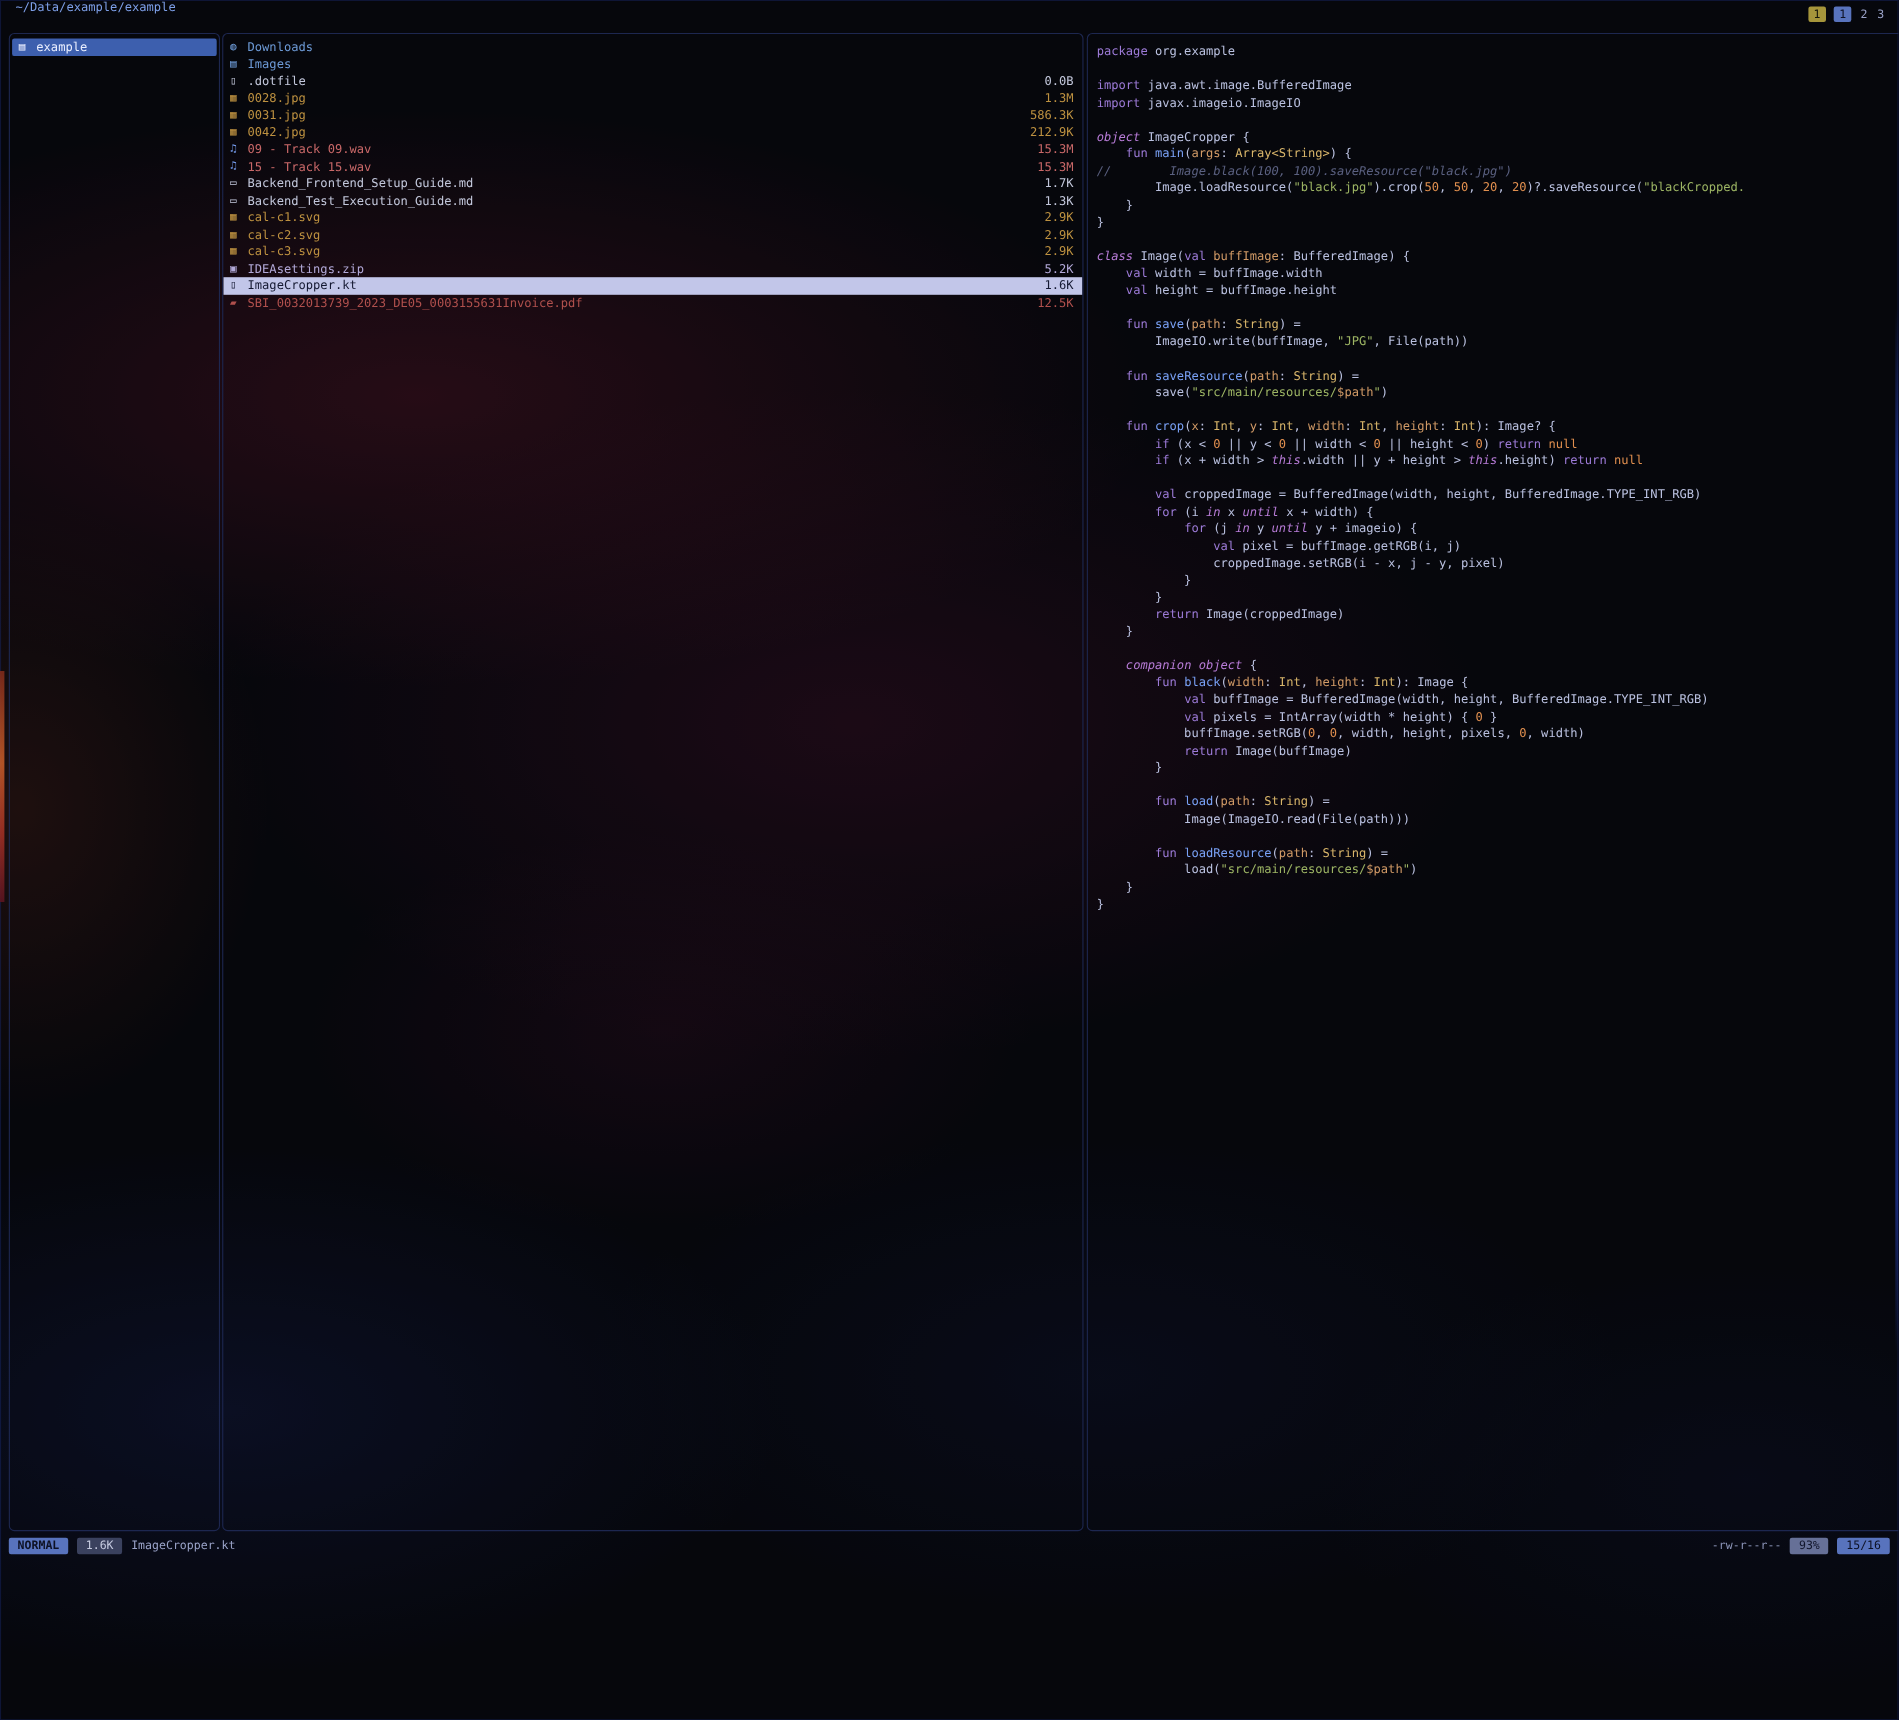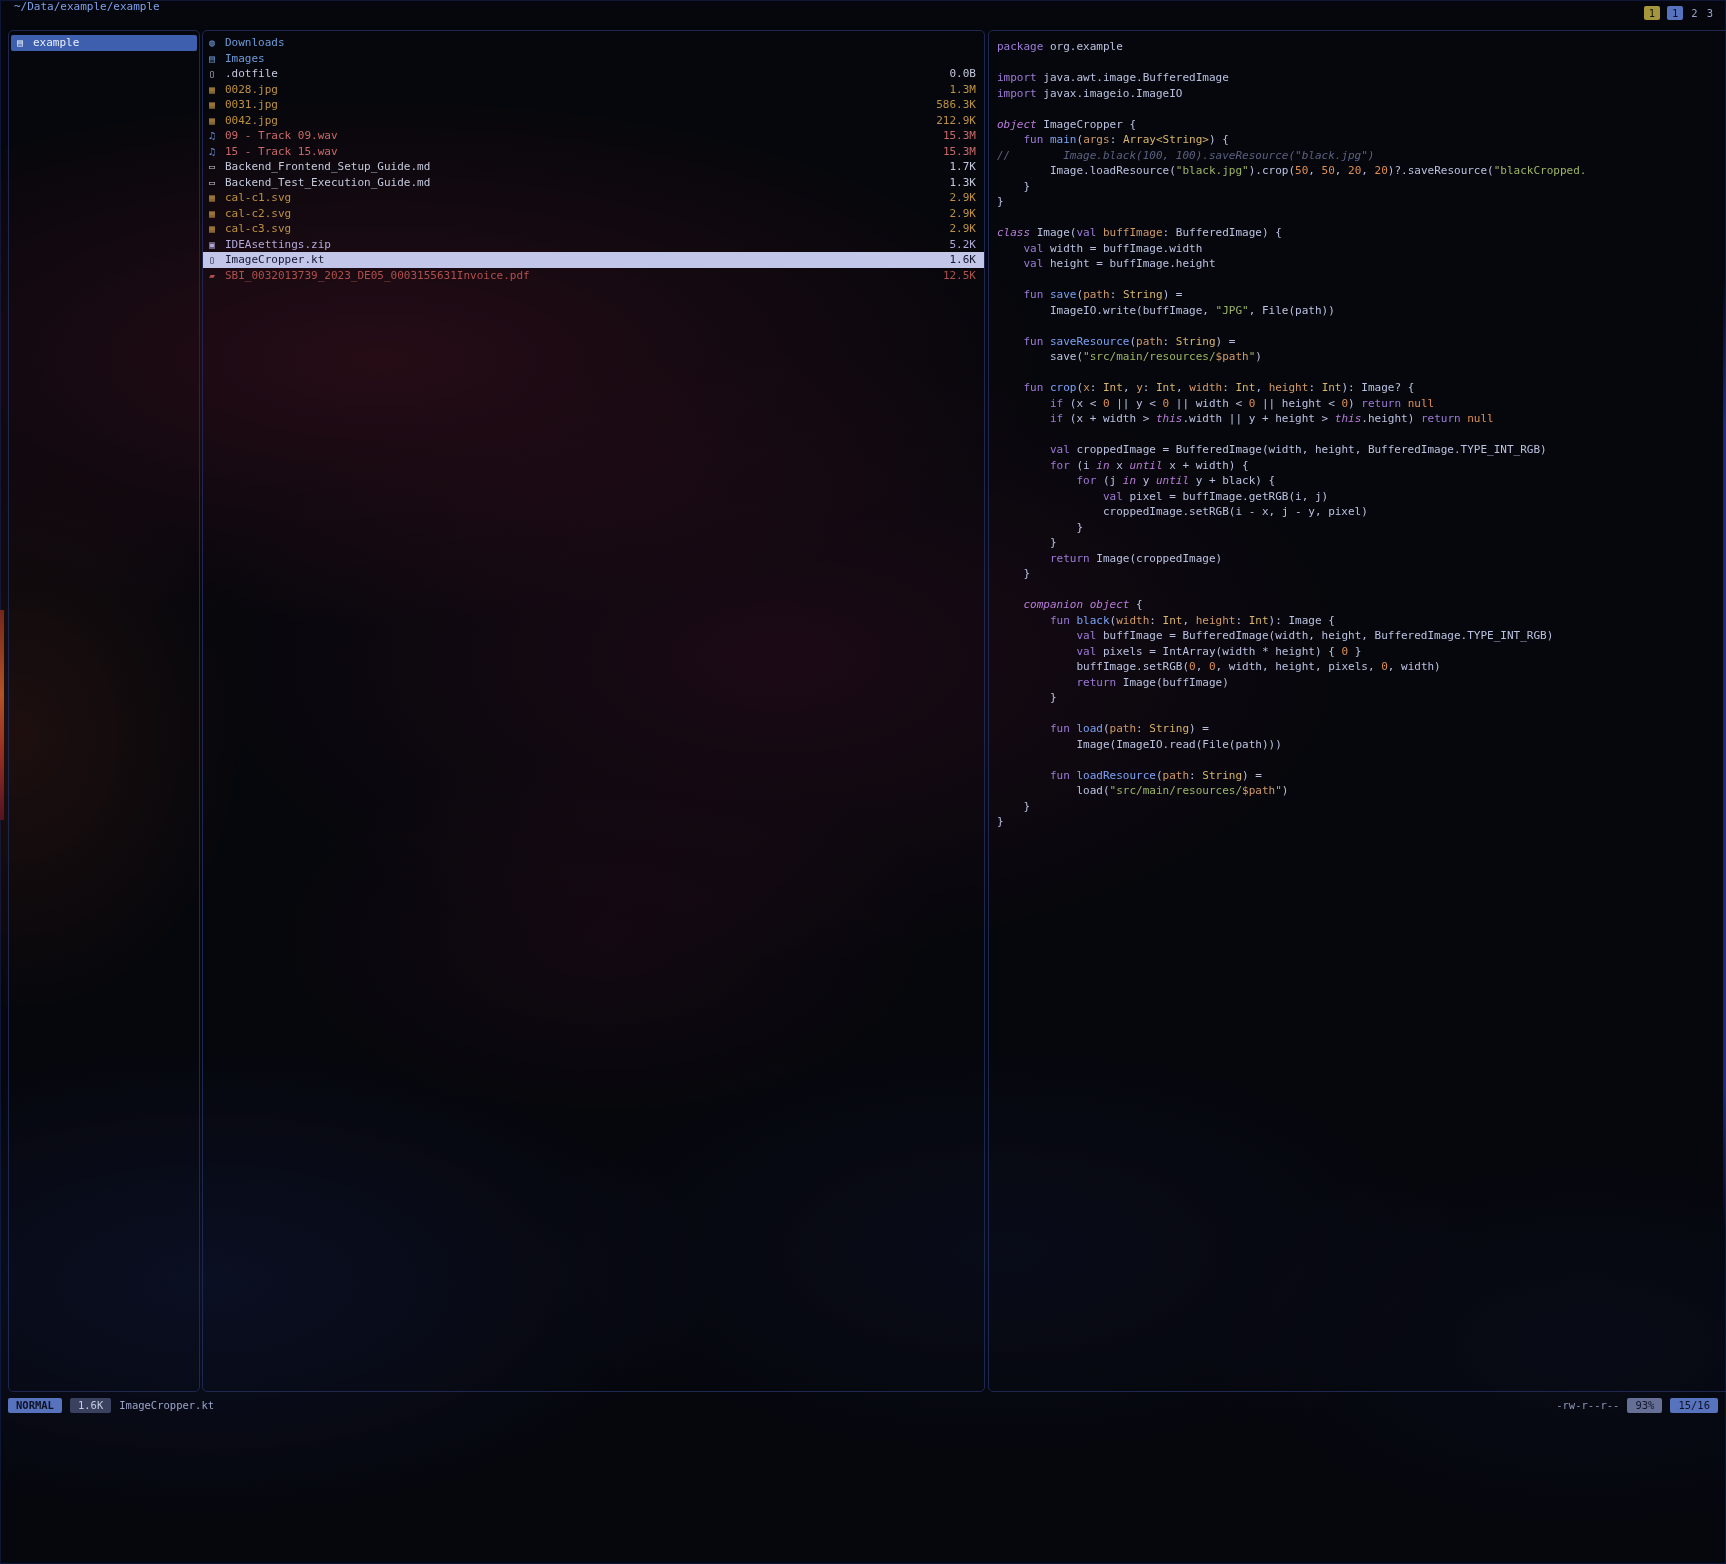--- a/index.html
+++ b/index.html
@@ -149,21 +149,21 @@
           <div class="cline">&nbsp;</div>
           <div class="cline"><span class="tk-p">    </span><span class="tk-k">fun </span><span class="tk-f">saveResource</span><span class="tk-p">(</span><span class="tk-v">path</span><span class="tk-p">: </span><span class="tk-t">String</span><span class="tk-p">) =</span></div>
           <div class="cline"><span class="tk-p">        save(</span><span class="tk-s">"src/main/resources/</span><span class="tk-si">$path</span><span class="tk-s">"</span><span class="tk-p">)</span></div>
           <div class="cline">&nbsp;</div>
           <div class="cline"><span class="tk-p">    </span><span class="tk-k">fun </span><span class="tk-f">crop</span><span class="tk-p">(</span><span class="tk-v">x</span><span class="tk-p">: </span><span class="tk-t">Int</span><span class="tk-p">, </span><span class="tk-v">y</span><span class="tk-p">: </span><span class="tk-t">Int</span><span class="tk-p">, </span><span class="tk-v">width</span><span class="tk-p">: </span><span class="tk-t">Int</span><span class="tk-p">, </span><span class="tk-v">height</span><span class="tk-p">: </span><span class="tk-t">Int</span><span class="tk-p">): Image? {</span></div>
           <div class="cline"><span class="tk-p">        </span><span class="tk-k">if </span><span class="tk-p">(x &lt; </span><span class="tk-n">0</span><span class="tk-p"> || y &lt; </span><span class="tk-n">0</span><span class="tk-p"> || width &lt; </span><span class="tk-n">0</span><span class="tk-p"> || height &lt; </span><span class="tk-n">0</span><span class="tk-p">) </span><span class="tk-k">return </span><span class="tk-n">null</span></div>
           <div class="cline"><span class="tk-p">        </span><span class="tk-k">if </span><span class="tk-p">(x + width &gt; </span><span class="tk-ki">this</span><span class="tk-p">.width || y + height &gt; </span><span class="tk-ki">this</span><span class="tk-p">.height) </span><span class="tk-k">return </span><span class="tk-n">null</span></div>
           <div class="cline">&nbsp;</div>
           <div class="cline"><span class="tk-p">        </span><span class="tk-k">val </span><span class="tk-p">croppedImage = BufferedImage(width, height, BufferedImage.TYPE_INT_RGB)</span></div>
           <div class="cline"><span class="tk-p">        </span><span class="tk-k">for </span><span class="tk-p">(i </span><span class="tk-ki">in</span><span class="tk-p"> x </span><span class="tk-ki">until</span><span class="tk-p"> x + width) {</span></div>
-          <div class="cline"><span class="tk-p">            </span><span class="tk-k">for </span><span class="tk-p">(j </span><span class="tk-ki">in</span><span class="tk-p"> y </span><span class="tk-ki">until</span><span class="tk-p"> y + black) {</span></div>
+          <div class="cline"><span class="tk-p">            </span><span class="tk-k">for </span><span class="tk-p">(j </span><span class="tk-ki">in</span><span class="tk-p"> y </span><span class="tk-ki">until</span><span class="tk-p"> y + imageio) {</span></div>
           <div class="cline"><span class="tk-p">                </span><span class="tk-k">val </span><span class="tk-p">pixel = buffImage.getRGB(i, j)</span></div>
           <div class="cline"><span class="tk-p">                croppedImage.setRGB(i - x, j - y, pixel)</span></div>
           <div class="cline"><span class="tk-p">            }</span></div>
           <div class="cline"><span class="tk-p">        }</span></div>
           <div class="cline"><span class="tk-p">        </span><span class="tk-k">return </span><span class="tk-p">Image(croppedImage)</span></div>
           <div class="cline"><span class="tk-p">    }</span></div>
           <div class="cline">&nbsp;</div>
           <div class="cline"><span class="tk-p">    </span><span class="tk-ki">companion object</span><span class="tk-p"> {</span></div>
           <div class="cline"><span class="tk-p">        </span><span class="tk-k">fun </span><span class="tk-f">black</span><span class="tk-p">(</span><span class="tk-v">width</span><span class="tk-p">: </span><span class="tk-t">Int</span><span class="tk-p">, </span><span class="tk-v">height</span><span class="tk-p">: </span><span class="tk-t">Int</span><span class="tk-p">): Image {</span></div>
           <div class="cline"><span class="tk-p">            </span><span class="tk-k">val </span><span class="tk-p">buffImage = BufferedImage(width, height, BufferedImage.TYPE_INT_RGB)</span></div>

